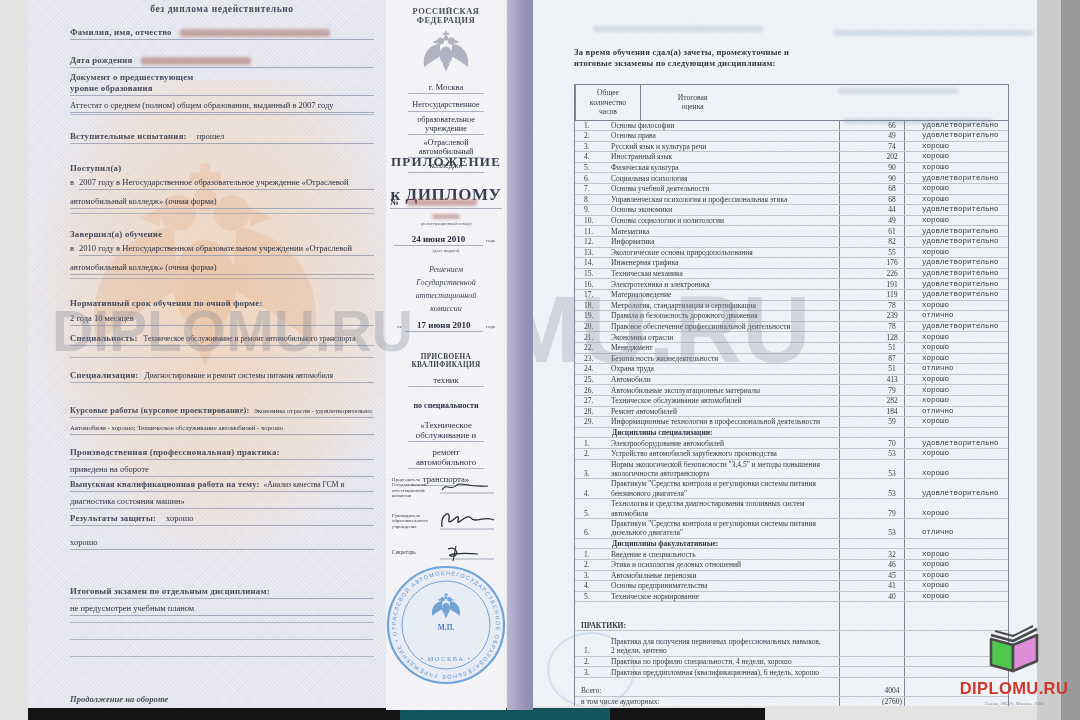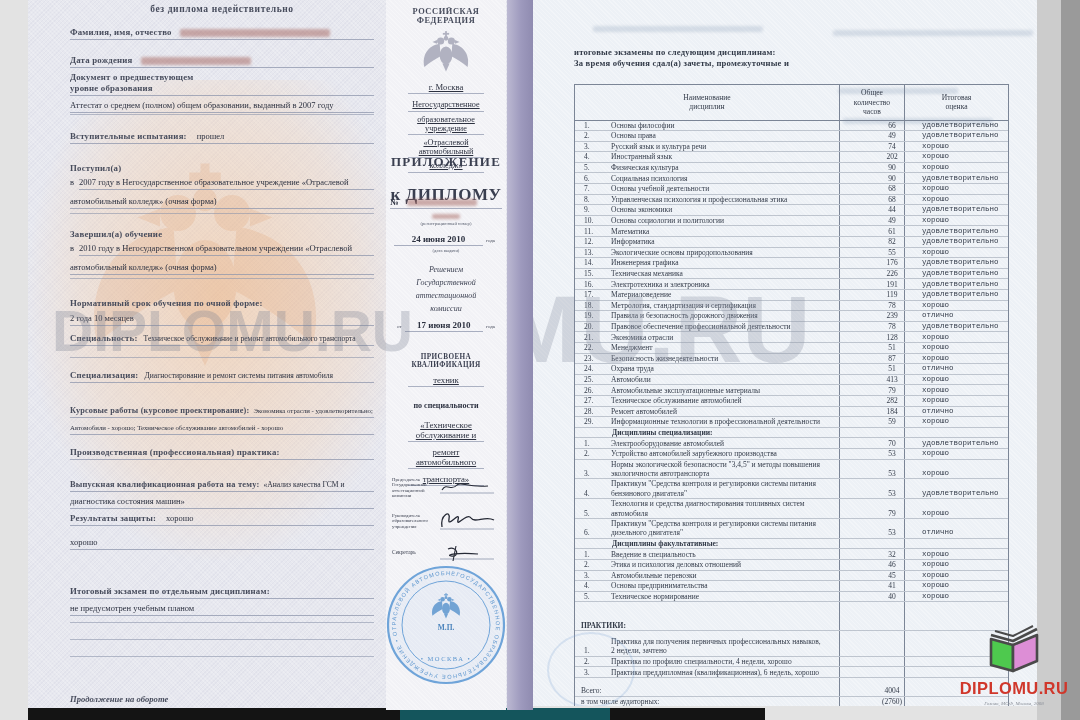--- a/index.html
+++ b/index.html
@@ -44,21 +44,21 @@
   
   #mid-col{position:absolute;left:358px;top:0;width:120px;height:100%;z-index:2;
     background:
       repeating-linear-gradient(45deg, rgba(255,255,255,.3) 0 1px, transparent 1px 3px),
       #f2f2f6;}
   .purple-band{position:absolute;right:0;top:0;width:26px;height:100%;z-index:6;
       background:linear-gradient(90deg,#bcb9d2,#9d99bd 55%,#8f8bb0);}
   .mg{position:absolute;left:4px;right:4px;text-align:center;}
   .cy{font-weight:bold;font-size:8.4px;letter-spacing:.6px;color:#474c5c;}
   .mcu{border-bottom:1px solid rgba(141,150,172,.7);padding-bottom:1px;margin:0 18px;
-       font-size:8.2px;color:#2c3140;text-decoration:underline;}
+       font-size:8.2px;color:#2c3140;}
   .inst .mcu{padding-top:3px;min-height:10px;}
   .doc-t1{font-size:13px;font-weight:bold;letter-spacing:1.2px;color:#3a3f50;}
   .doc-t2{font-size:17px;font-weight:bold;letter-spacing:.5px;color:#3a3f50;margin-top:15px;}
   .cap{font-size:4.6px;color:#5a6070;margin-top:2px;}
   .cap2{font-size:5px;color:#474c5c;margin:0 3px;}
   .dline{display:flex;align-items:baseline;margin:0 4px;}
   .dt{flex:1;border-bottom:1px solid rgba(141,150,172,.75);font-weight:bold;font-size:9px;padding-bottom:1px;}
   .dec div{font-style:italic;font-weight:normal;font-size:8px;line-height:13px;color:#3a3f50;}
   .ql{font-size:7.2px;font-weight:bold;letter-spacing:.4px;color:#3a3f50;}
   .sp{font-size:8.8px;padding:5px 0 1px;}
@@ -220,20 +220,21 @@
             <span class="lbl">Специализация:</span>
             <span class="val sm" style="margin-left:6px">Диагностирование и ремонт системы питания автомобиля</span>
           </div>
       </div>
 
       <div class="fld" style="top:447px">
         <div class="fline">
             <span class="lbl">Производственная (профессиональная) практика:</span>
             <span class="fill"></span>
           </div>
+        <div class="vline val">приведена на обороте</div>
       </div>
 
       <div class="fld" style="top:479px">
         <div class="fline">
             <span class="lbl" style="font-size:8.4px">Выпускная квалификационная работа на тему:</span>
             <span class="val sm" style="margin-left:4px">«Анализ качества ГСМ и</span>
           </div>
         <div class="vline val">диагностика состояния машин»</div>
       </div>
 
@@ -375,30 +376,26 @@
     <div class="wm" id="wm-left">DIPLOMU.RU</div>
   </div>
 
   <div id="right-page">
     <div class="bleed" style="left:60px;top:26px;width:170px"></div>
     <div class="bleed" style="left:300px;top:30px;width:200px"></div>
     <div class="bleed" style="left:305px;top:88px;width:120px"></div>
     <div class="bleed" style="left:310px;top:118px;width:150px"></div>
 
     <div id="rp-intro">
+      <div>За время обучения сдал(а) зачеты, промежуточные и</div>
       <div>итоговые экзамены по следующим дисциплинам:</div>
-      <div>За время обучения сдал(а) зачеты, промежуточные и</div>
     </div>
 
     <div id="disc-table">
       <div class="thead">
-        <div class="th-name">
-          <div>Наименование</div>
-          <div>дисциплин</div>
-        </div>
         <div class="th-h">
           <div>Общее</div>
           <div>количество</div>
           <div>часов</div>
         </div>
         <div class="th-g">
           <div>Итоговая</div>
           <div>оценка</div>
         </div>
       </div>

